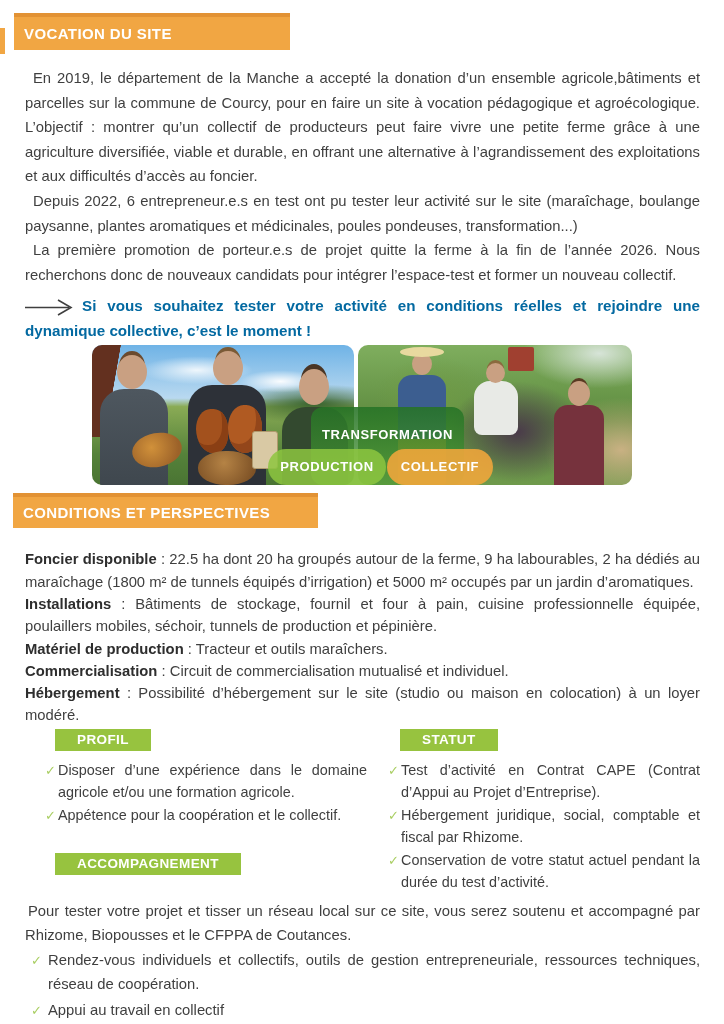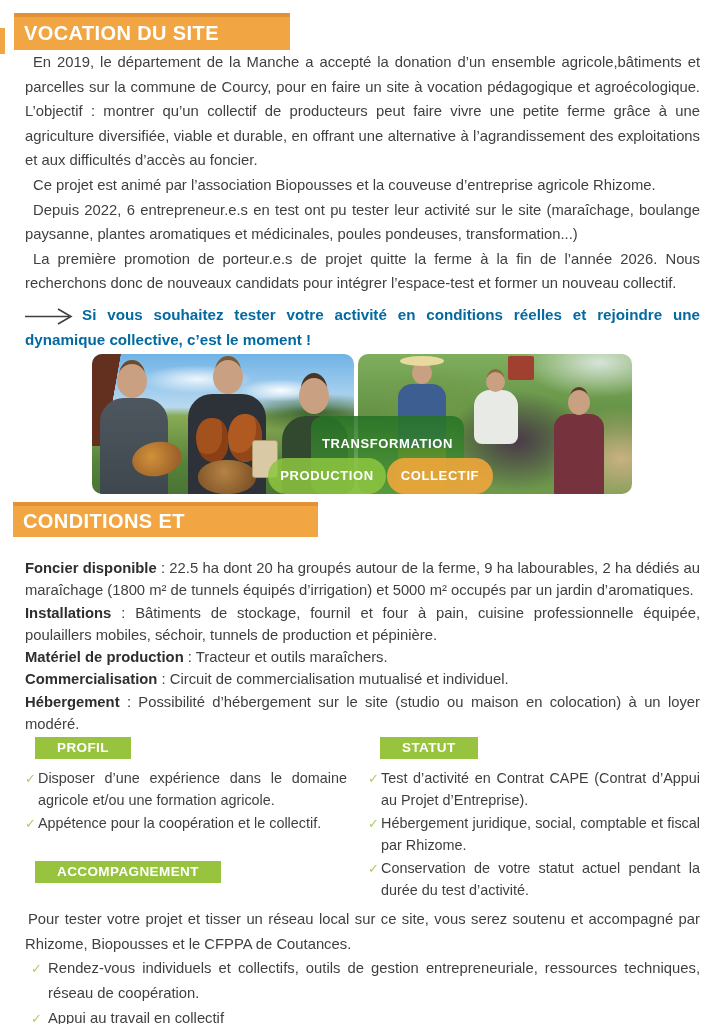--- a/index.html
+++ b/index.html
@@ -3,28 +3,28 @@
 <meta charset="utf-8">
 <style>
   html,body{margin:0;padding:0;background:#ffffff;}
   .page{
     position:relative;width:724px;height:1024px;overflow:hidden;background:#ffffff;
     font-family:"Liberation Sans","DejaVu Sans",sans-serif;color:#3f3f3f;
   }
   .edge-accent{position:absolute;left:0;top:28px;width:5px;height:26px;background:#F1A643;}
   .banner{
     box-sizing:border-box;background:#F1A643;border-top:4px solid #Eродина;
-    border-top:4px solid #E29234;color:#ffffff;font-weight:bold;font-size:20px;
+    border-top:4px solid #E29234;color:#ffffff;font-weight:bold;font-size:15px;
     letter-spacing:.4px;padding-left:10px;
   }
   .banner1{margin:13px 0 0 14px;width:276px;height:37px;line-height:33px;}
   .banner2{margin:8px 14px 0 13px;width:305px;height:35px;line-height:31px;}
   .content{padding:0 24px 0 25px;}
   .intro p{margin:0;text-align:justify;font-size:14.8px;line-height:24.6px;text-indent:8px;}
-  .intro{}
+  .intro{margin-top:16px;}
   .highlight{margin:6px 0 0 0;font-weight:bold;font-size:15.2px;line-height:25px;text-align:justify;color:#0369a1;}
   .arrow-wrap{float:left;margin:5px 9px 0 0;width:48px;height:17px;}
   .photos{position:relative;margin:2px 0 0 67px;width:540px;height:140px;}
   .photo{position:absolute;top:0;height:140px;border-radius:10px;overflow:hidden;}
   .photo-left{left:0;width:262px;
     background:
       radial-gradient(60px 16px at 72% 26%, rgba(255,255,255,.95), rgba(255,255,255,0) 70%),
       radial-gradient(80px 20px at 40% 18%, rgba(255,255,255,.85), rgba(255,255,255,0) 70%),
       radial-gradient(120px 26px at 85% 42%, #39632d, rgba(57,99,45,0) 75%),
       linear-gradient(180deg,#6fb3e6 0%,#b9d9f0 38%,#8aab55 44%,#55823a 78%,#4a7433 100%);
@@ -65,21 +65,21 @@
   .pill-transformation{left:219px;top:62px;width:153px;height:78px;border-radius:12px;z-index:3;
     background:linear-gradient(180deg,rgba(38,115,38,.88),rgba(80,155,55,.72));font-size:13px;padding-top:20px;box-sizing:border-box;}
   .pill-production{left:176px;top:104px;width:118px;height:36px;line-height:36px;border-radius:18px;z-index:4;
     background:rgba(141,198,63,.85);font-size:13px;}
   .pill-collectif{left:295px;top:104px;width:106px;height:36px;line-height:36px;border-radius:18px;z-index:4;
     background:rgba(243,166,59,.88);font-size:13px;}
   .conditions{margin-top:20px;}
   .conditions p{margin:0;text-align:justify;font-size:14.8px;line-height:22.3px;}
   .conditions b{color:#2e2e2e;}
   .cols{display:flex;margin-top:2px;}
-  .col-left{width:322px;}
+  .col-left{width:322px;margin-left:20px;}
   .col-right{flex:1;margin-left:13px;padding-left:8px;}
   .glabel{display:inline-block;background:#97C33F;color:#ffffff;font-weight:bold;font-size:13.5px;
           letter-spacing:.4px;padding:3px 22px 4px 22px;}
   .col-left .glabel{margin-left:10px;}
   .col-right .glabel{margin-left:12px;}
   .checklist{margin-top:8px;}
   .check-item{display:flex;font-size:14.4px;line-height:22px;text-align:justify;margin-bottom:1px;}
   .check{flex:0 0 13px;color:#A9CE62;font-size:13px;transform:translateY(1px);}
   .accomp-label{margin-top:26px;}
   .accomp-intro{margin:5px 0 0 0;font-size:14.8px;line-height:24.5px;text-align:justify;text-indent:3px;}
@@ -92,21 +92,20 @@
 <body>
 
 <div class="page">
   <div class="edge-accent"></div>
 
   <div class="banner banner1">VOCATION DU SITE</div>
 
   <div class="content">
     <div class="intro">
       <p>En 2019, le département de la Manche a accepté la donation d’un ensemble agricole,bâtiments et parcelles sur la commune de Courcy, pour en faire un site à vocation pédagogique et agroécologique. L’objectif : montrer qu’un collectif de producteurs peut faire vivre une petite ferme grâce à une agriculture diversifiée, viable et durable, en offrant une alternative à l’agrandissement des exploitations et aux difficultés d’accès au foncier.</p>
-      <p>Ce projet est animé par l’association Biopousses et la couveuse d’entreprise agricole Rhizome.</p>
       <p>Depuis 2022, 6 entrepreneur.e.s en test ont pu tester leur activité sur le site (maraîchage, boulange paysanne, plantes aromatiques et médicinales, poules pondeuses, transformation...)</p>
       <p>La première promotion de porteur.e.s de projet quitte la ferme à la fin de l’année 2026. Nous recherchons donc de nouveaux candidats pour intégrer l’espace-test et former un nouveau collectif.</p>
     </div>
 
     <div class="highlight">
       <span class="arrow-wrap">
         <svg width="48" height="17" viewBox="0 0 48 17">
           <line x1="0" y1="8.5" x2="44" y2="8.5" stroke="#3f3f3f" stroke-width="1.6"></line>
           <polyline points="33,1 46,8.5 33,16" fill="none" stroke="#3f3f3f" stroke-width="1.6"></polyline>
         </svg>

